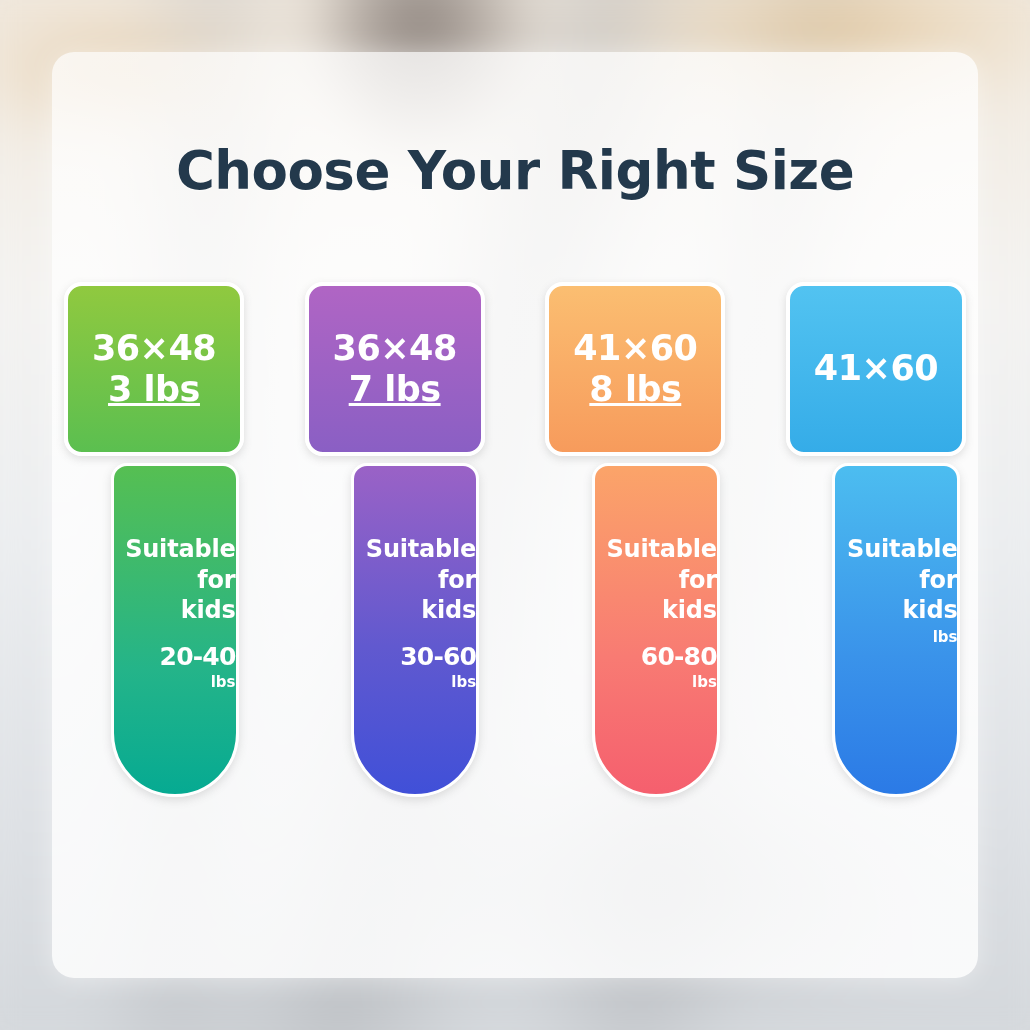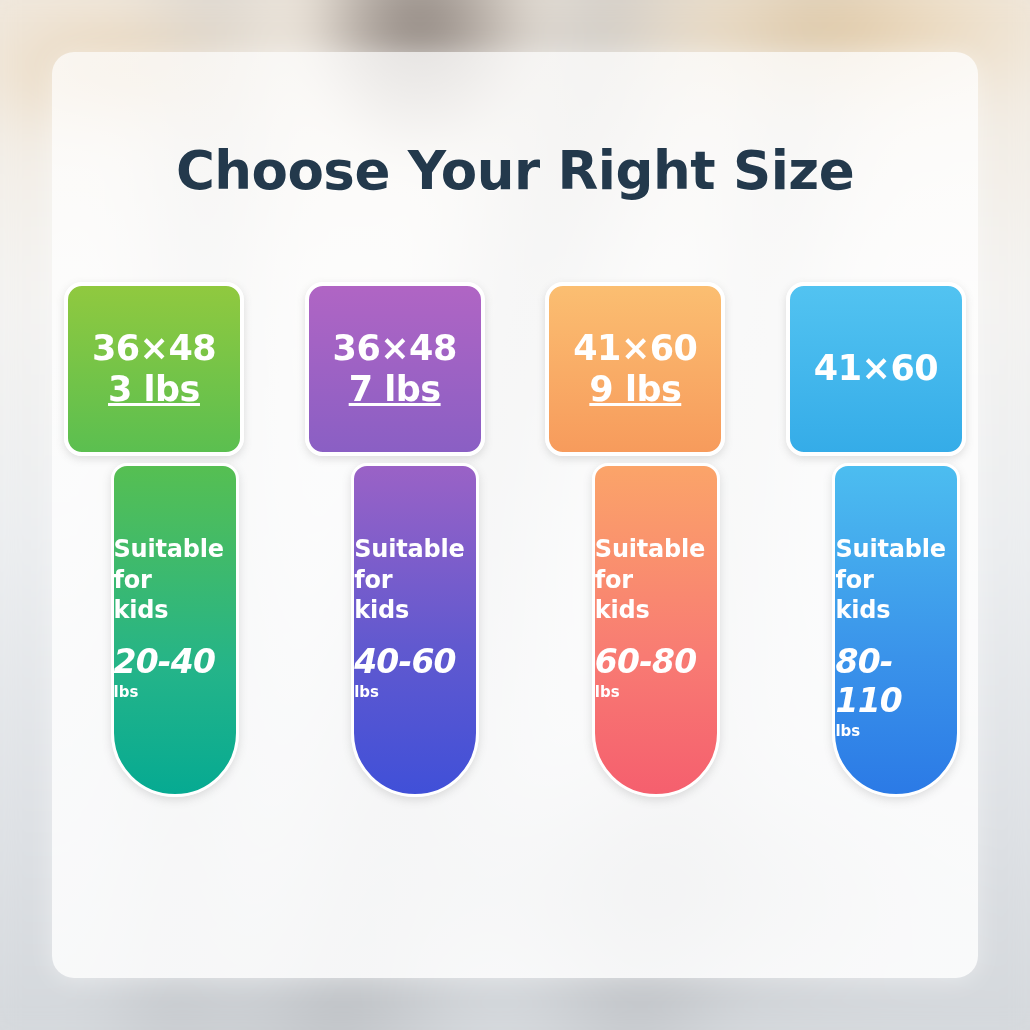--- a/index.html
+++ b/index.html
@@ -113,38 +113,37 @@
   
   .pill {
     margin-top: 7px;
     width: 128px;
     height: 334px;
     box-sizing: border-box;
     border-radius: 16px 16px 64px 64px;
     border: 3px solid #ffffff;
     display: flex;
     flex-direction: column;
-    align-items: flex-start;
+    align-items: flex-end;
     color: #ffffff;
     padding-top: 68px;
     box-shadow: 0 3px 10px rgba(90,90,90,0.18);
     margin-left: 41px;
   }
   .pill-line {
     font-size: 24px;
     font-weight: bold;
     line-height: 1.28;
     letter-spacing: -0.2px;
   }
   .pill-range {
     margin-top: 16px;
-    font-size: 33px;
+    font-size: 25px;
     font-weight: bold;
     letter-spacing: -0.8px;
-    font-style: italic;
   }
   .pill-unit {
     font-size: 15px;
     font-weight: bold;
     margin-top: 2px;
   }
 
   
   .c0 .size-card { background: linear-gradient(180deg, #90c93f 0%, #5bbf50 100%); }
   .c0 .pill      { background: linear-gradient(180deg, #56bf52 0%, #24b489 62%, #06aa92 100%); }
@@ -184,46 +183,45 @@
 
     <div class="column c1">
       <div class="size-card">
         <div class="size-dim">36×48</div>
         <div class="size-weight">7 lbs</div>
       </div>
       <div class="pill">
         <div class="pill-line">Suitable</div>
         <div class="pill-line">for</div>
         <div class="pill-line">kids</div>
-        <div class="pill-range">40-60</div>
+        <div class="pill-range">30-60</div>
         <div class="pill-unit">lbs</div>
       </div>
     </div>
 
     <div class="column c2">
       <div class="size-card">
         <div class="size-dim">41×60</div>
-        <div class="size-weight">9 lbs</div>
+        <div class="size-weight">8 lbs</div>
       </div>
       <div class="pill">
         <div class="pill-line">Suitable</div>
         <div class="pill-line">for</div>
         <div class="pill-line">kids</div>
         <div class="pill-range">60-80</div>
         <div class="pill-unit">lbs</div>
       </div>
     </div>
 
     <div class="column c3">
       <div class="size-card">
         <div class="size-dim">41×60</div>
       </div>
       <div class="pill">
         <div class="pill-line">Suitable</div>
         <div class="pill-line">for</div>
         <div class="pill-line">kids</div>
-        <div class="pill-range">80-110</div>
         <div class="pill-unit">lbs</div>
       </div>
     </div>
 
   </div>
 </div>
 
 </body></html>

